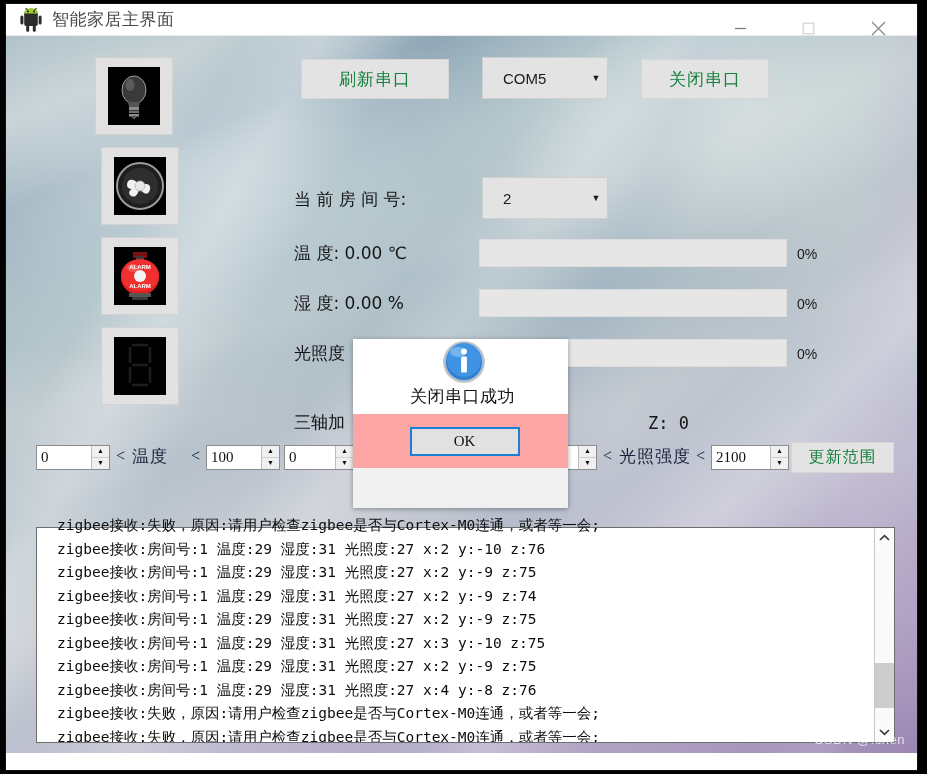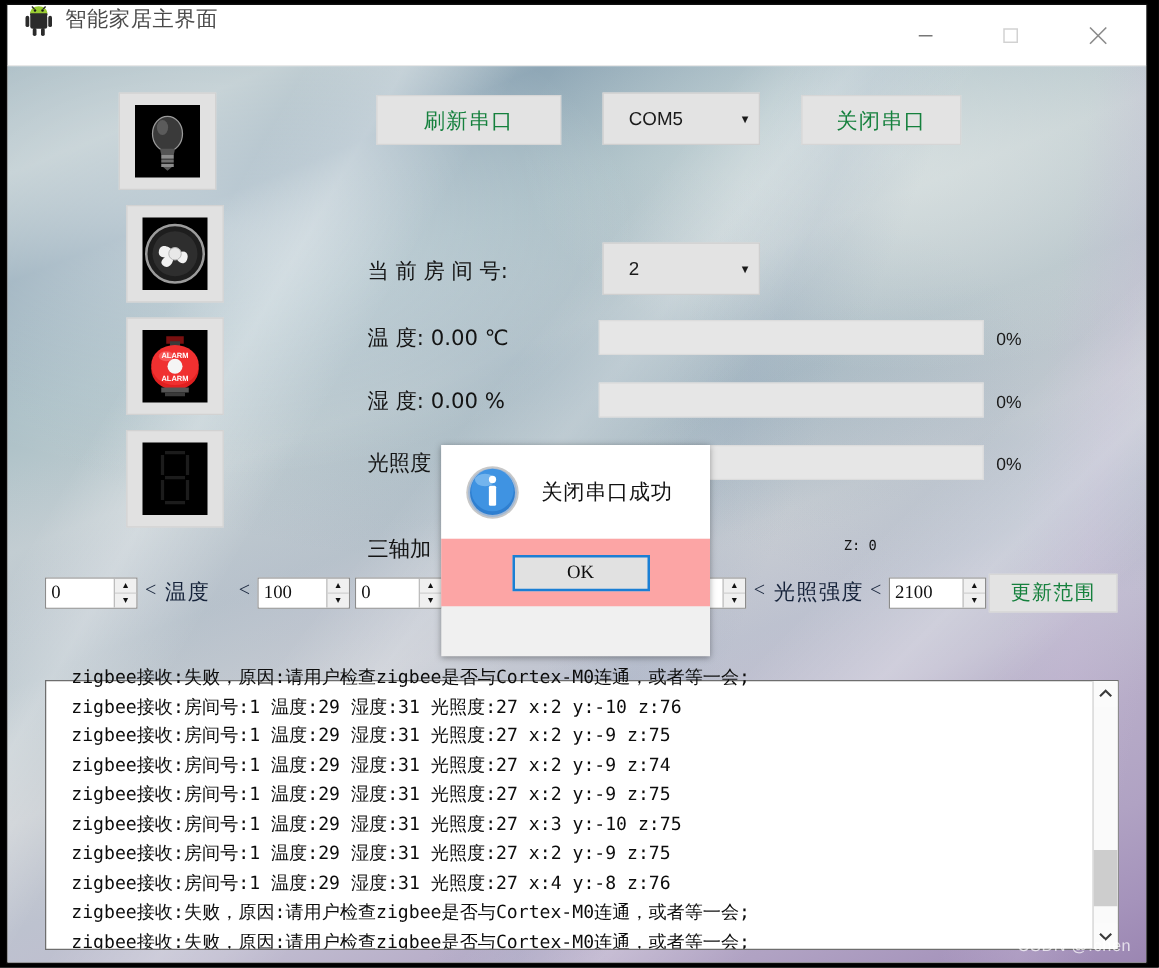--- a/index.html
+++ b/index.html
@@ -22,23 +22,24 @@
     left: 6px; top: 4px;
     width: 911px; height: 766px;
     background: #fff;
     box-shadow: 0 0 0 1px #111;
     overflow: hidden;
   }
 
   
   .titlebar {
     position: relative;
-    height: 49px;
+    height: 32px;
     background: #ffffff;
     display: flex;
+    align-items: center;
     border-bottom: 1px solid #e8e8e8;
   }
   .title-icon {
     width: 26px; height: 26px;
     margin-left: 12px; margin-right: 8px;
     flex: 0 0 auto;
     position: relative;
   }
   .title-text {
     font-size: 17px;
@@ -169,25 +170,24 @@
   .ppct {
     position: absolute;
     font-size: 14px;
     color: #1a1a1a;
     font-family: "Liberation Sans", sans-serif;
   }
 
   
   .axval {
     position: absolute;
-    font-size: 11px;
+    font-size: 17px;
     color: #141414;
     font-family: "DejaVu Sans Mono", "Liberation Mono", monospace;
     white-space: nowrap;
-    margin-left: 27px;
   }
 
   
   .spin {
     position: absolute;
     height: 25px;
     background: #fff;
     border: 1px solid #8c8c8c;
     display: flex; align-items: stretch;
     font-family: "Liberation Serif", serif;
@@ -297,21 +297,21 @@
   }
   .dlg-close {
     position: absolute; right: 6px; top: 0;
     width: 28px; height: 33px;
     display: flex; align-items: center; justify-content: center;
     cursor: pointer; color: #fff;
   }
   .dlg-body {
     height: 75px;
     background: #fff;
-    display: flex; align-items: center;
+    display: flex; align-items: center; flex-direction: column;
   }
   .dlg-info-icon {
     width: 46px; height: 46px;
     margin-left: 18px; margin-right: 12px;
     flex: 0 0 auto;
   }
   .dlg-msg {
     font-size: 17px;
     color: #111;
     font-family: "DejaVu Sans", "Liberation Sans", sans-serif;

